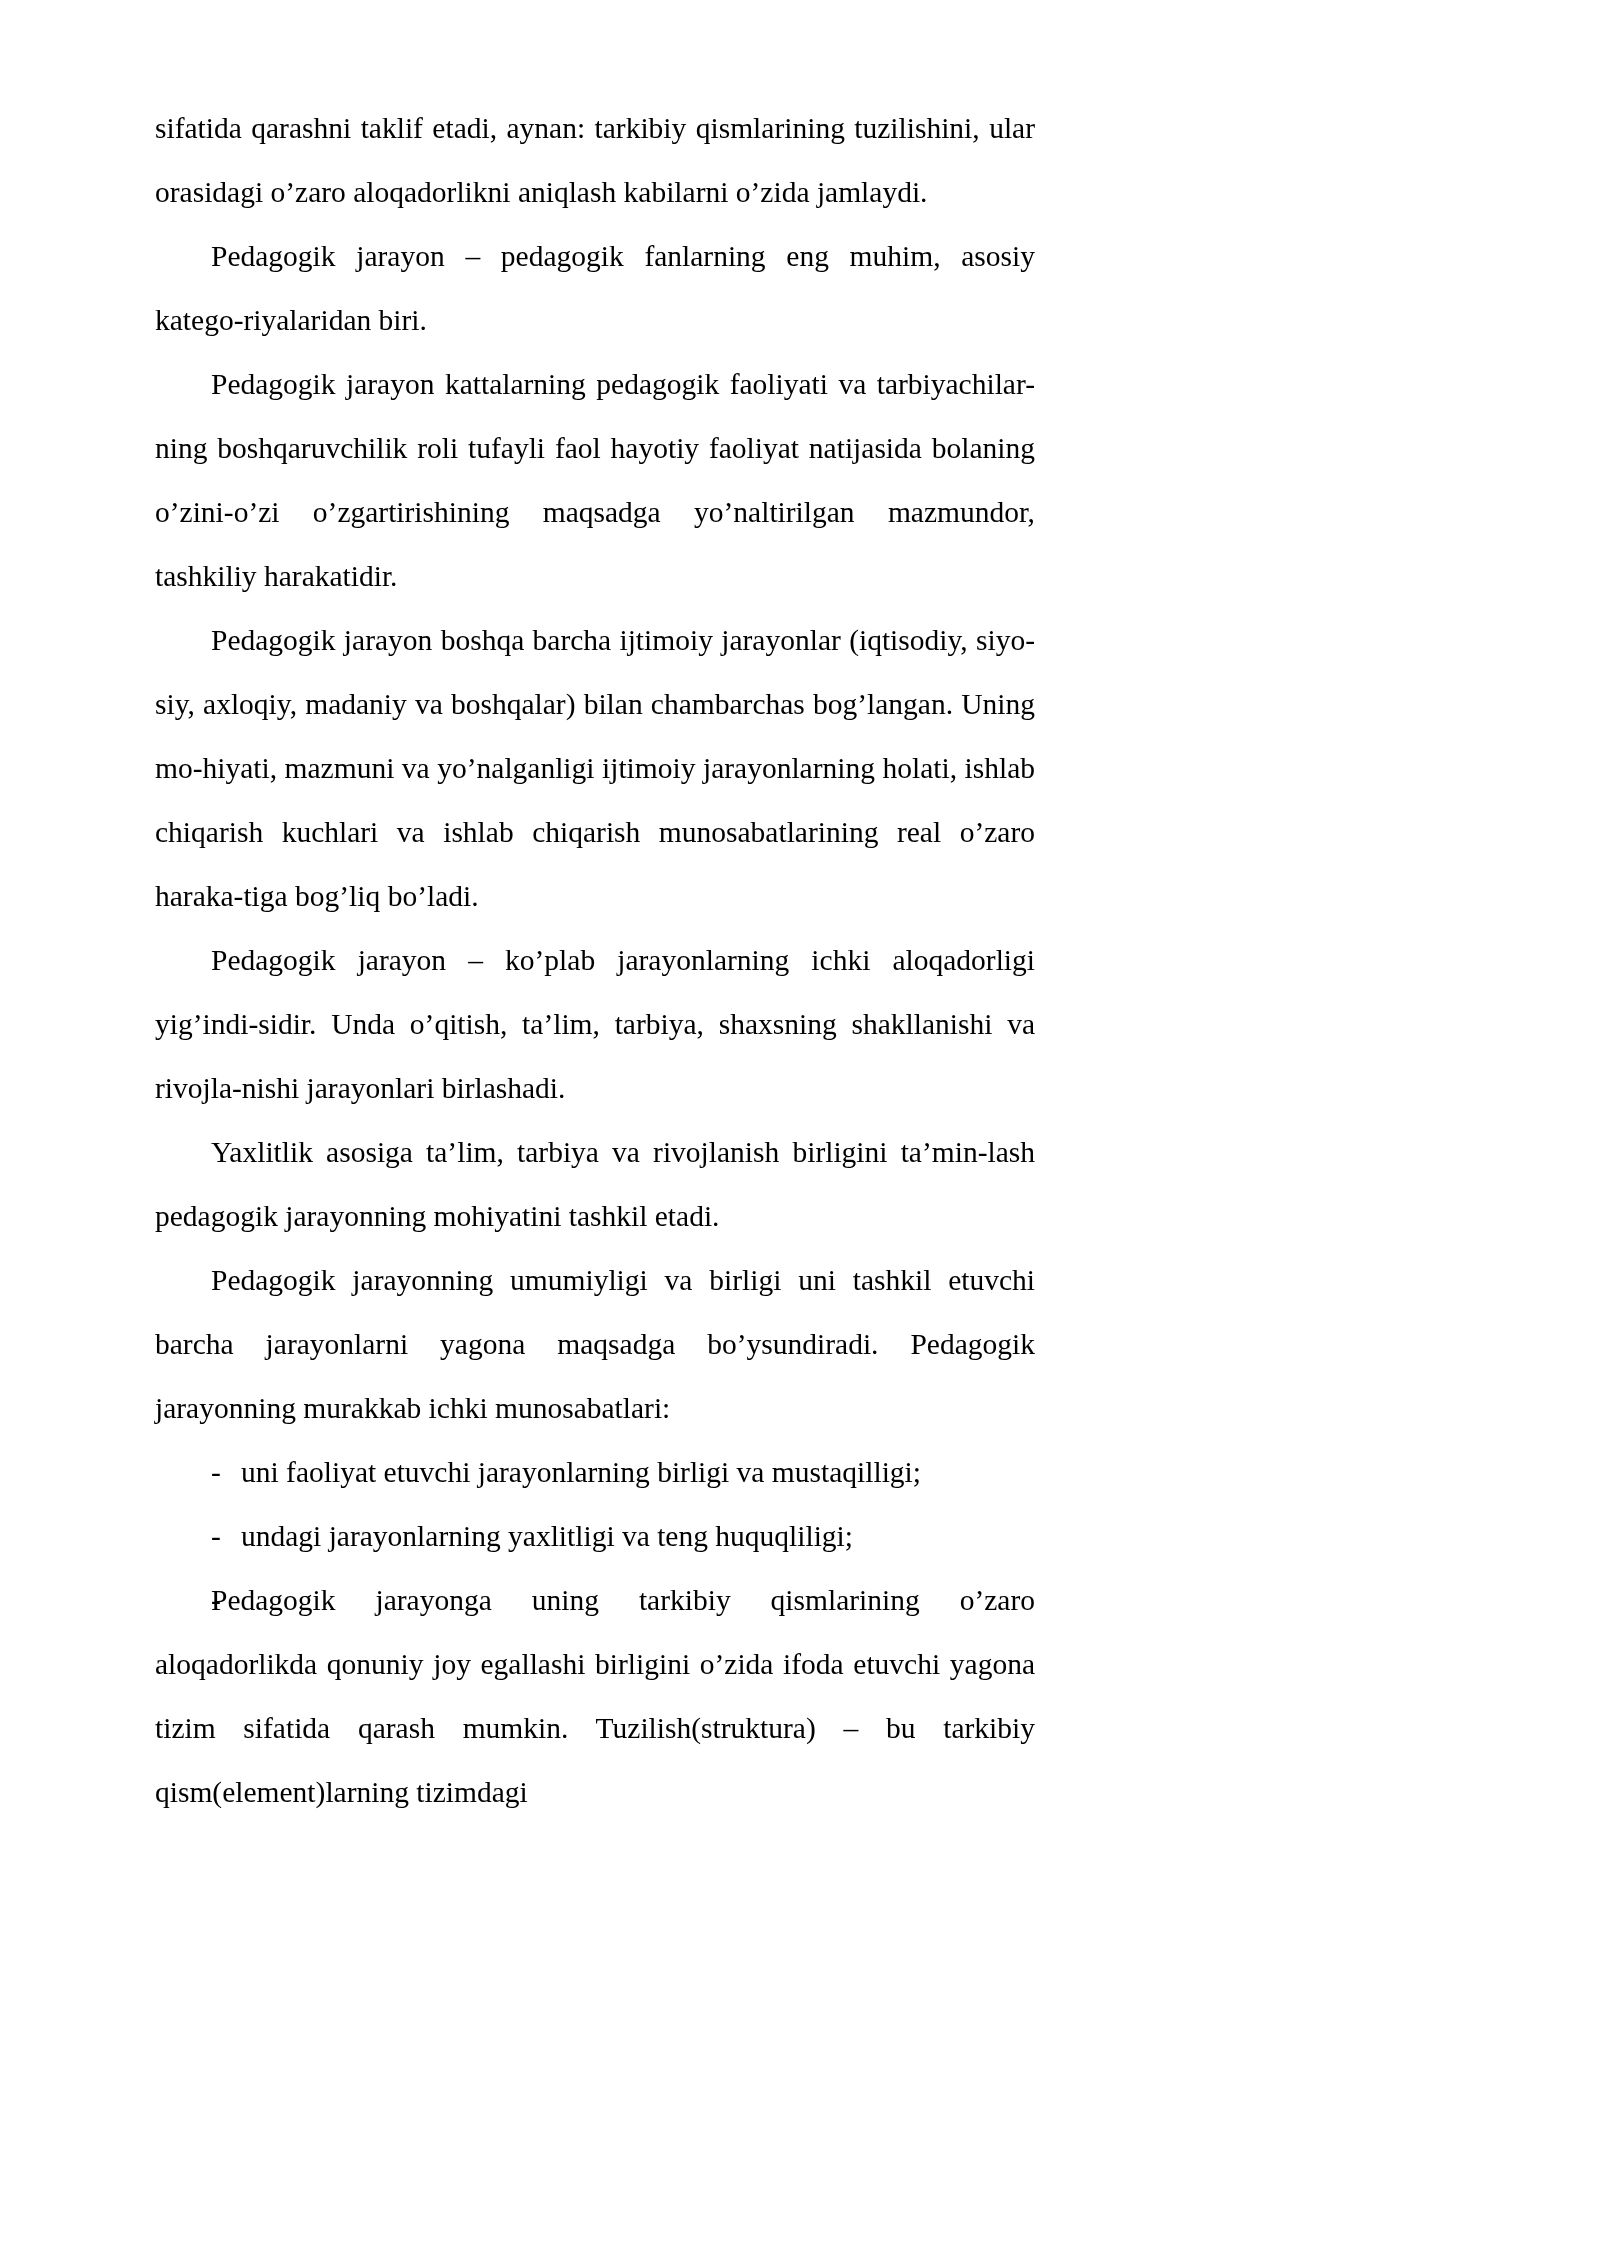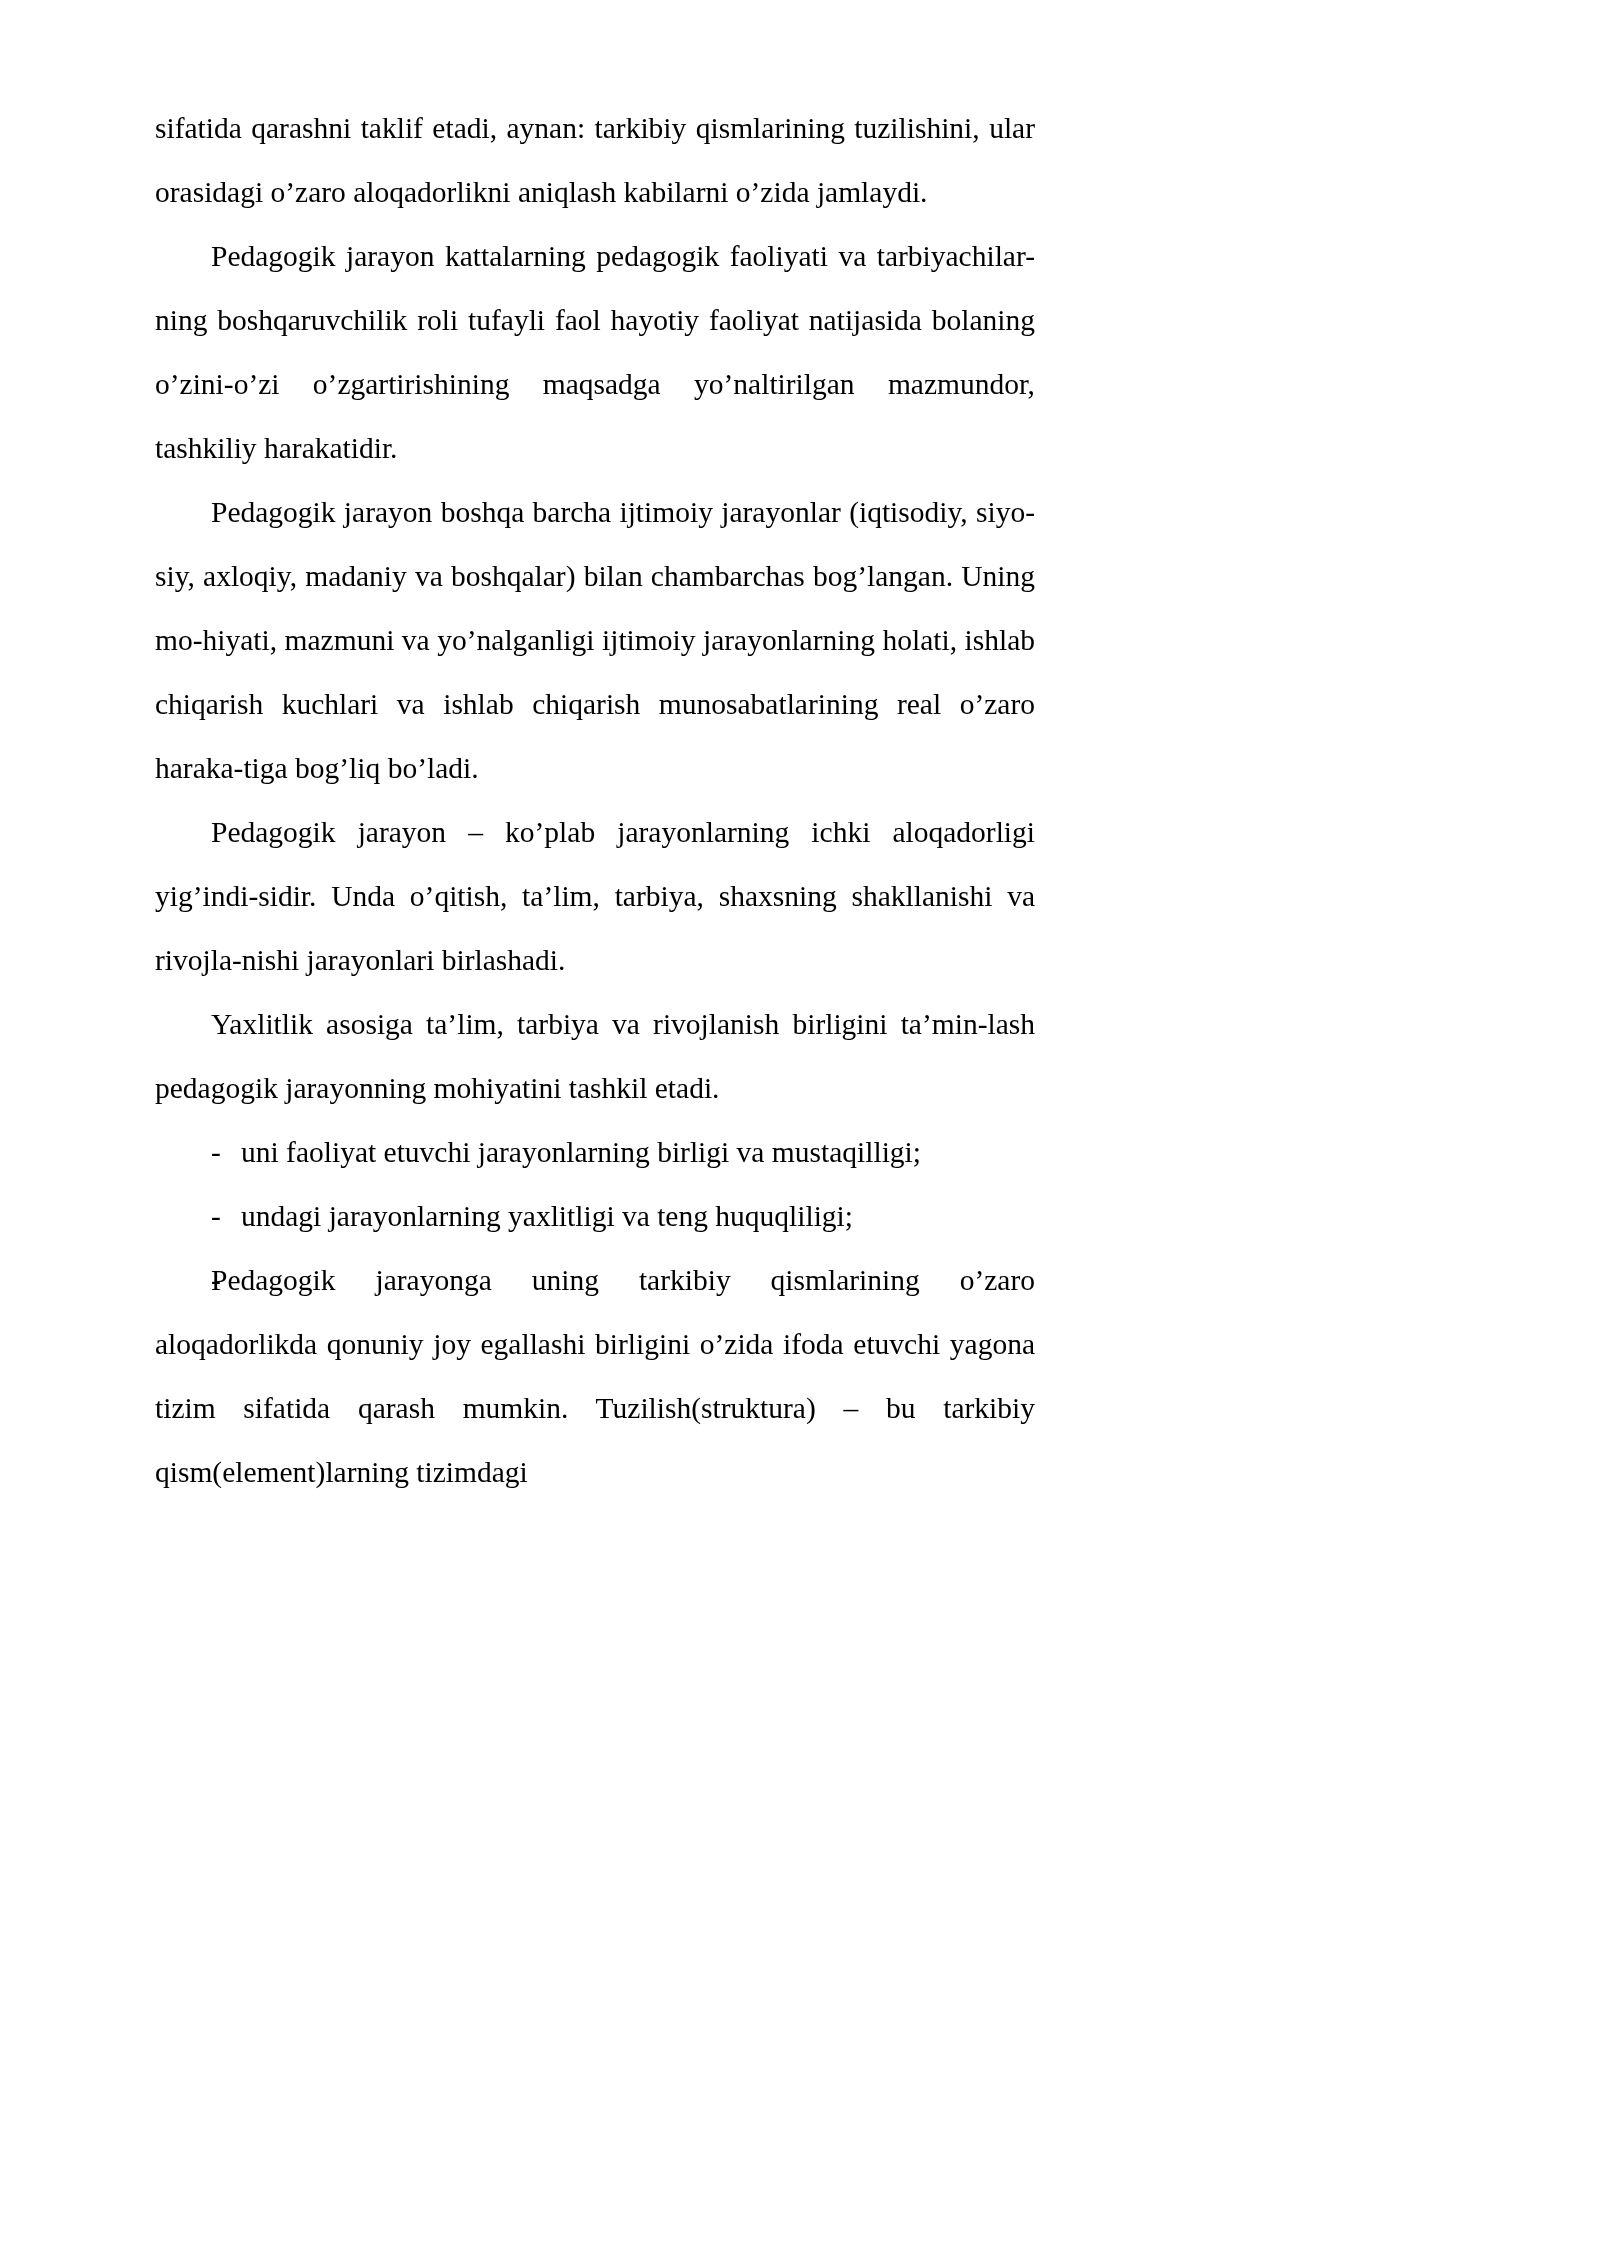--- a/index.html
+++ b/index.html
@@ -63,31 +63,33 @@
   }
 </style>
 </head>
 <body>
 
 <div class="page">
   <div class="text-column">
 
     <p class="para no-indent">sifatida qarashni taklif etadi, aynan: tarkibiy  qismlarining tuzilishini, ular orasidagi o’zaro aloqadorlikni aniqlash kabilarni o’zida jamlaydi.</p>
 
+    <p class="para">Pedagogik jarayon – pedagogik fanlarning eng muhim, asosiy katego-riyalaridan biri.</p>
 
     <p class="para">Pedagogik jarayon kattalarning pedagogik faoliyati va tarbiyachilar-ning boshqaruvchilik roli tufayli faol hayotiy faoliyat natijasida bolaning o’zini-o’zi o’zgartirishining maqsadga yo’naltirilgan mazmundor, tashkiliy harakatidir.</p>
 
 
     <p class="para">Pedagogik jarayon boshqa barcha ijtimoiy jarayonlar (iqtisodiy, siyo-siy, axloqiy, madaniy va boshqalar) bilan chambarchas bog’langan. Uning mo-hiyati, mazmuni va yo’nalganligi ijtimoiy jarayonlarning holati, ishlab chiqarish kuchlari va ishlab chiqarish munosabatlarining real o’zaro haraka-tiga bog’liq bo’ladi.</p>
 
 
     <p class="para">Pedagogik jarayon – ko’plab jarayonlarning ichki aloqadorligi yig’indi-sidir. Unda o’qitish, ta’lim, tarbiya, shaxsning shakllanishi va rivojla-nishi jarayonlari birlashadi.</p>
 
     <p class="para">Yaxlitlik asosiga ta’lim, tarbiya va rivojlanish birligini ta’min-lash pedagogik jarayonning mohiyatini tashkil etadi.</p>
 
+    <p class="para">Pedagogik jarayonning umumiyligi va birligi uni tashkil etuvchi barcha jarayonlarni yagona maqsadga bo’ysundiradi. Pedagogik jarayonning murakkab ichki munosabatlari:</p>
 
     <ul class="dash-list">
       <li>
         <span class="dash">-</span>
         <span>uni faoliyat etuvchi jarayonlarning birligi va mustaqilligi;</span>
       </li>
       <li>
         <span class="dash">-</span>
         <span>undagi jarayonlarning yaxlitligi va teng huquqliligi;</span>
       </li>

